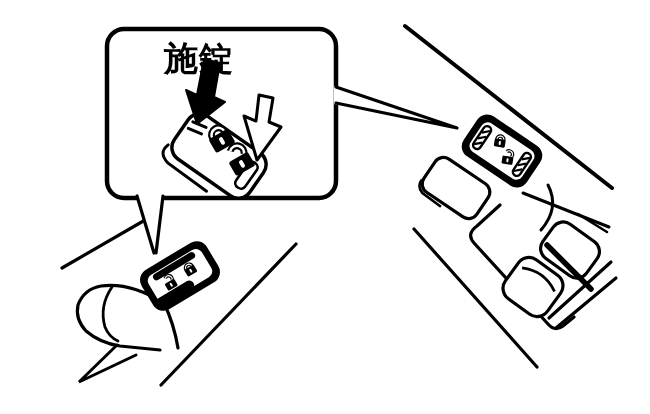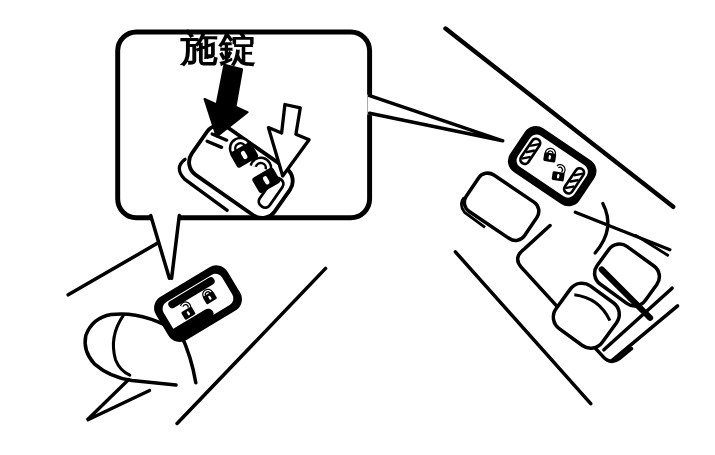--- a/index.html
+++ b/index.html
@@ -3,21 +3,21 @@
 <meta charset="utf-8">
 <style>
   html,body{margin:0;padding:0;}
   body{width:650px;height:414px;background:#ffffff;overflow:hidden;
        font-family:"DejaVu Sans","Liberation Sans",sans-serif;}
   .stage{position:relative;width:650px;height:414px;background:#ffffff;}
   .stage svg{position:absolute;left:0;top:0;}
   .jp-label{position:absolute;color:#000;font-weight:bold;font-size:34px;
             line-height:1;letter-spacing:1px;white-space:nowrap;
             font-family:"DejaVu Sans","Liberation Sans",sans-serif;}
-  .jp-label.lock{left:164px;top:27px;}
+  .jp-label.lock{left:164px;top:41px;}
   .jp-label.unlock{left:227px;top:59px;}
 </style>
 </head>
 <body>
 
 <div class="stage">
 
 <svg width="650" height="414" viewBox="0 0 650 414">
   <defs>
     <g id="lock-closed-lg">

